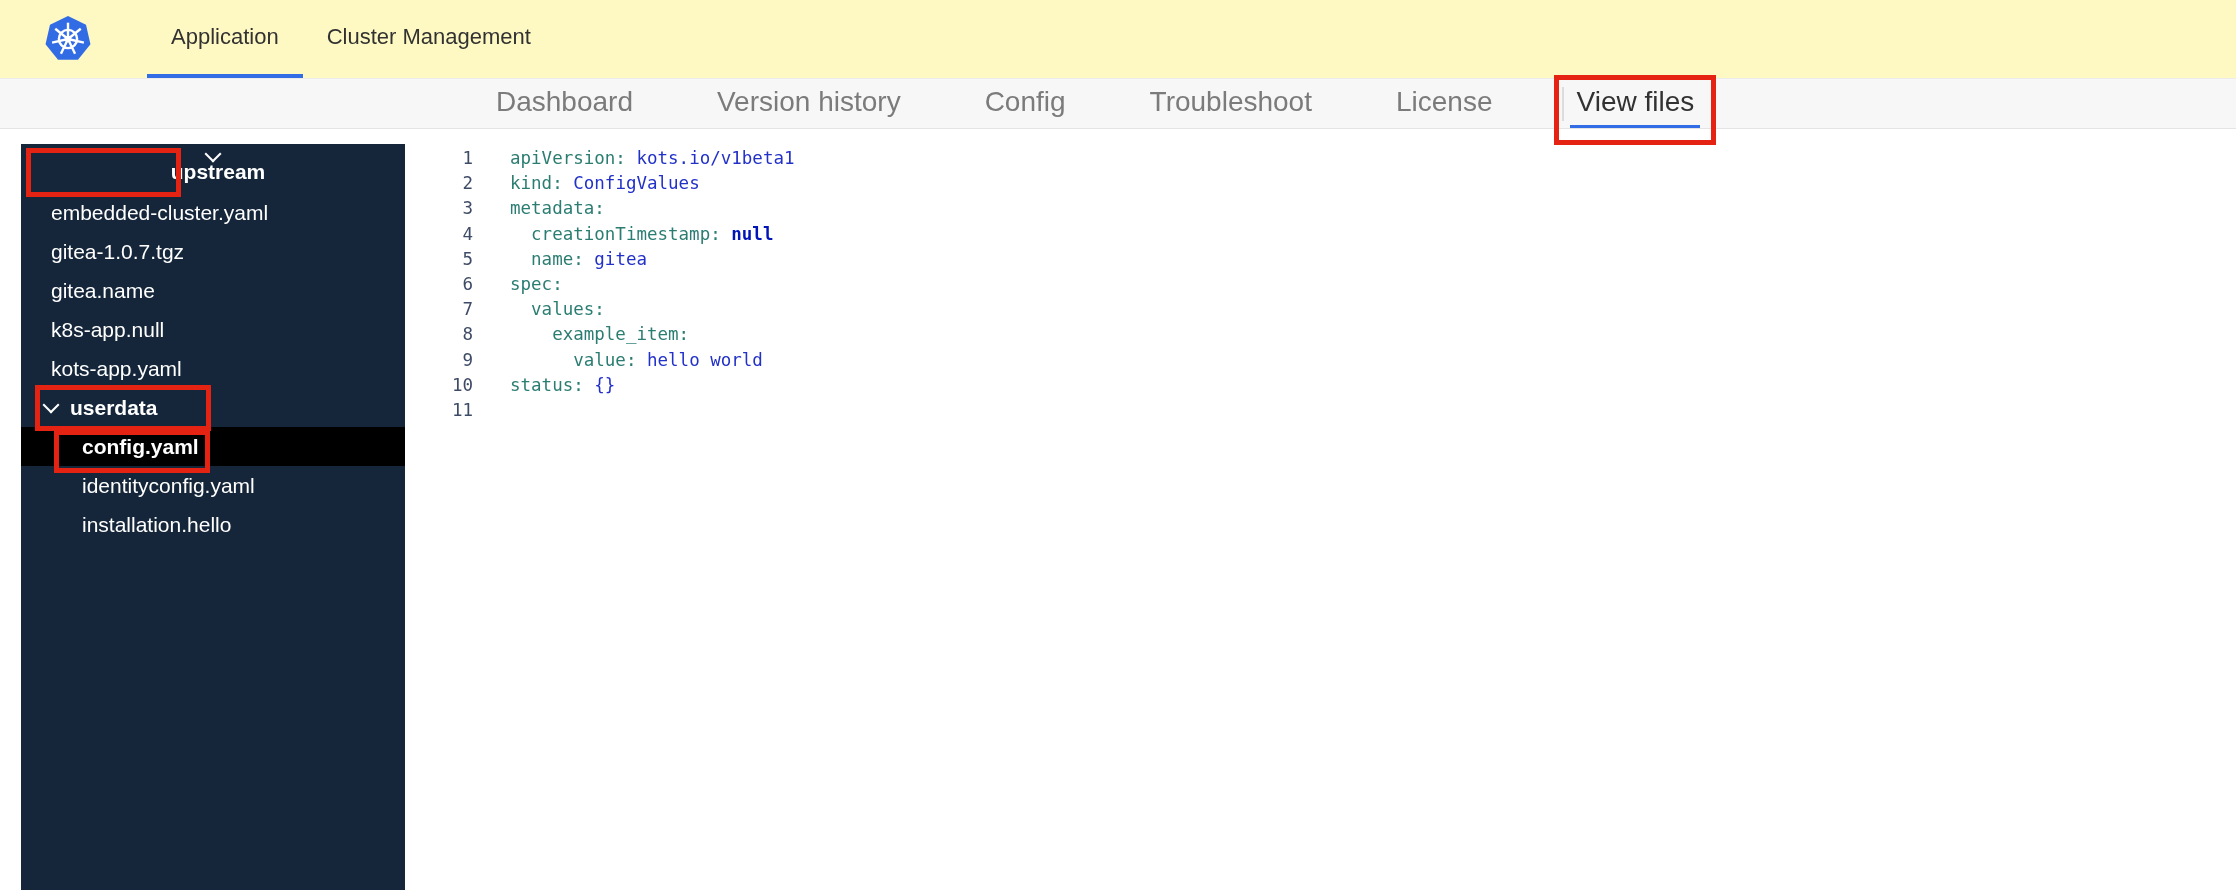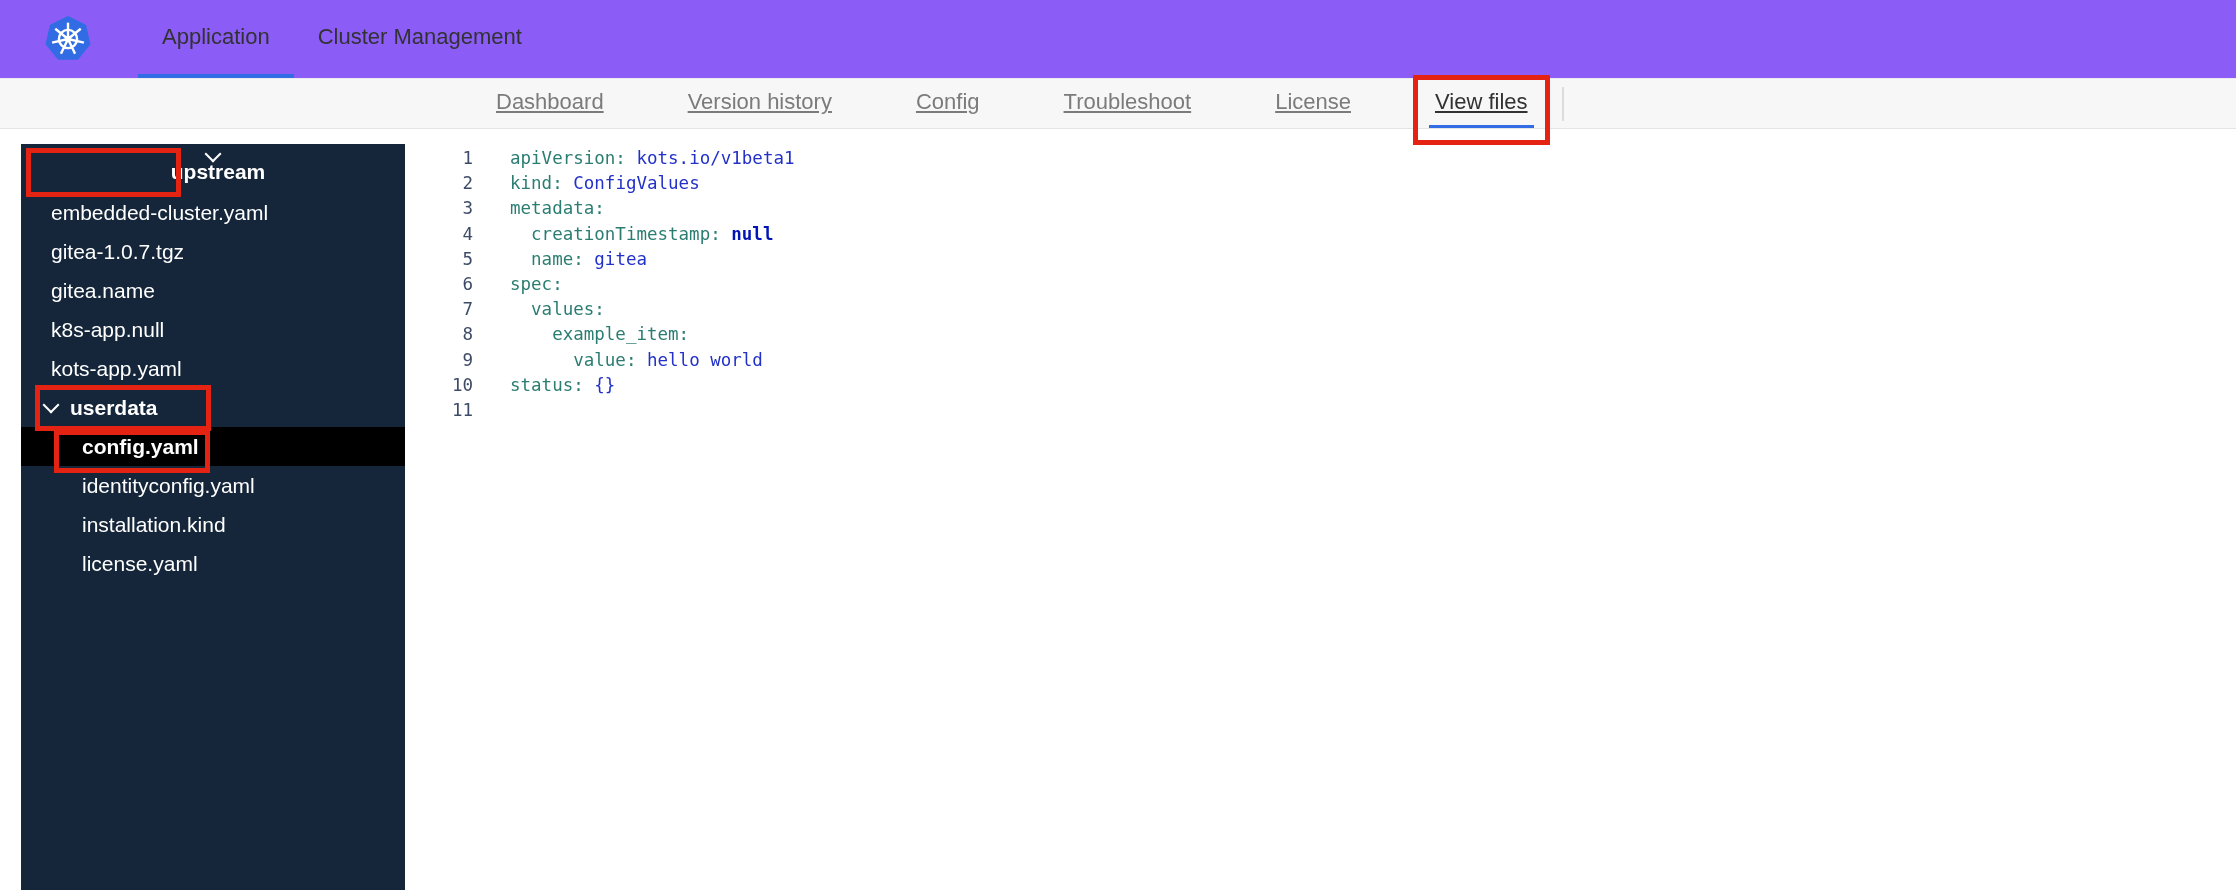--- a/index.html
+++ b/index.html
@@ -7,23 +7,24 @@
   body {
     position:relative;
     font-family:"Liberation Sans", sans-serif;
     background:#ffffff;
     overflow:hidden;
   }
 
   
   .header {
     height:78px;
-    background:#8b5cf6;
+    background:#fef9c3;
     display:flex;
     align-items:stretch;
+    gap:9px;
   }
   .logo-wrap {
     width:48px; height:48px;
     margin:15px 0 0 44px;
     flex-shrink:0;
   }
   .logo-wrap svg { width:48px; height:48px; display:block; }
   .header-tabs { display:flex; margin-left:46px; }
   .header-tab {
     display:flex; align-items:center;
@@ -42,28 +43,27 @@
     background:#f7f7f8;
     border-top:1px solid #ececec;
     border-bottom:1px solid #e4e4e4;
     display:flex;
     align-items:stretch;
     padding-left:490px;
   }
   .subnav-item {
     position:relative;
     display:flex; align-items:center;
-    font-size:22px;
+    font-size:28px;
     color:#7b7b7b;
     padding:0 6px;
     margin-right:72px;
     border-bottom:3px solid transparent;
     cursor:pointer;
     white-space:nowrap;
-    text-decoration:underline;
   }
   .subnav-item.active { color:#323232; border-bottom-color:#326de6; }
   .subnav-divider {
     position:absolute;
     left:1562px; top:8px;
     width:2px; height:34px;
     background:#dcdcdc;
   }
 
   
@@ -205,24 +205,21 @@
         <span class="ann ann-userdata"></span>
       </div>
       <div class="tree-row lvl2 selected">
         <span>config.yaml</span>
         <span class="ann ann-config"></span>
       </div>
       <div class="tree-row lvl2">
         <span>identityconfig.yaml</span>
       </div>
       <div class="tree-row lvl2">
-        <span>installation.kind</span>
-      </div>
-      <div class="tree-row lvl2">
-        <span>license.yaml</span>
+        <span>installation.hello</span>
       </div>
     </div>
   <div class="editor">
     <div class="gutter">
         <div class="line-num">1</div>
         <div class="line-num">2</div>
         <div class="line-num">3</div>
         <div class="line-num">4</div>
         <div class="line-num">5</div>
         <div class="line-num">6</div>

